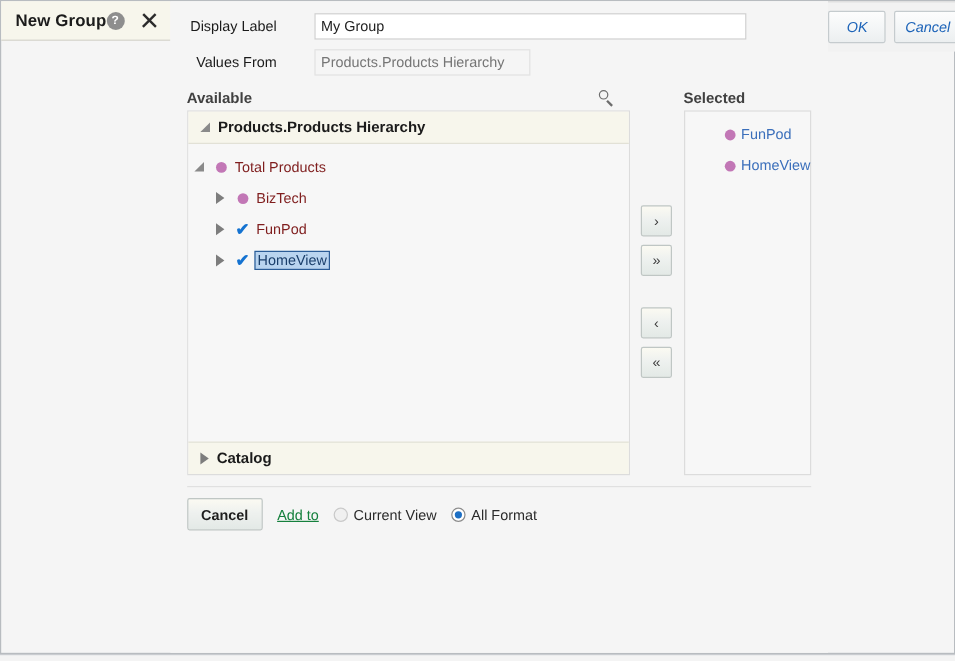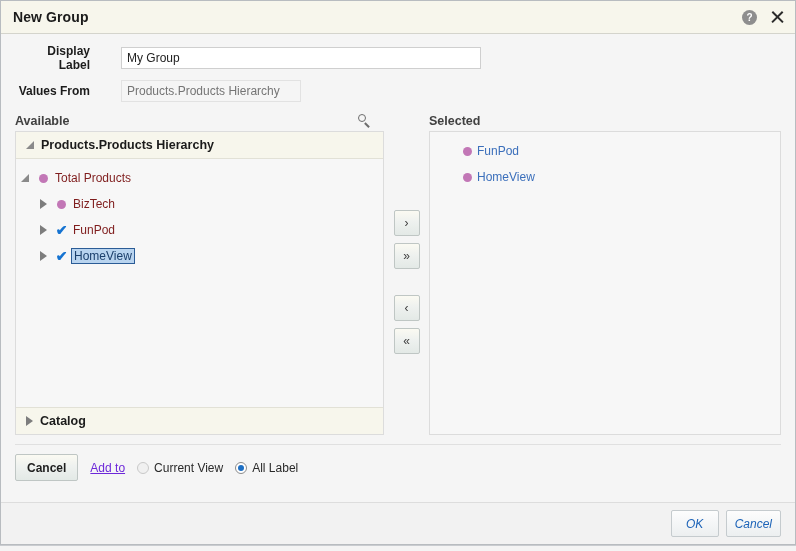--- a/index.html
+++ b/index.html
@@ -17,21 +17,21 @@
 
   
   #dialog {
     position: absolute;
     left: 0; top: 0;
     width: 796px; height: 545px;
     background: #f5f5f5;
     border: 1px solid #b8bcc0;
     box-sizing: border-box;
     display: flex;
-    flex-direction: column;
+    flex-direction: row;
   }
 
   
   .titlebar {
     height: 33px;
     background: #f7f6ec;
     border-bottom: 1px solid #d4d4cc;
     display: flex;
     align-items: center;
     padding: 0 10px 0 12px;
@@ -84,21 +84,21 @@
   
   .form-row {
     display: flex;
     align-items: center;
     margin-bottom: 8px;
   }
   .form-label {
     width: 84px;
     text-align: right;
     padding-right: 9px;
-    font-weight: bold;
+    font-weight: normal;
     font-size: 12px;
     color: #1b1b1b;
     box-sizing: border-box;
     flex: 0 0 auto;
   }
   .txt-input {
     height: 22px;
     width: 360px;
     background: #ffffff;
     border: 1px solid #cfcfcf;
@@ -323,21 +323,21 @@
     font-size: 12px;
     font-weight: bold;
     color: #1e1e1e;
     cursor: pointer;
     display: flex;
     align-items: center;
   }
   .addto-label {
     margin-left: 12px;
     font-size: 12px;
-    color: #6d28d9;
+    color: #15803d;
     text-decoration: underline;
   }
   .radio-wrap {
     display: flex;
     align-items: center;
     margin-left: 12px;
     cursor: pointer;
   }
   .radio {
     width: 12px; height: 12px;
@@ -533,21 +533,21 @@
 
     <div class="footer-tools">
       <div class="fmt-btn">Cancel</div>
       <div class="addto-label">Add to</div>
       <div class="radio-wrap">
         <span class="radio"></span>
         <span class="radio-text">Current View</span>
       </div>
       <div class="radio-wrap">
         <span class="radio on"></span>
-        <span class="radio-text">All Label</span>
+        <span class="radio-text">All Format</span>
       </div>
     </div>
 
   </div>
 
   <div class="dlg-footer">
     <div class="dlg-btn">OK</div>
     <div class="dlg-btn">Cancel</div>
   </div>
 

